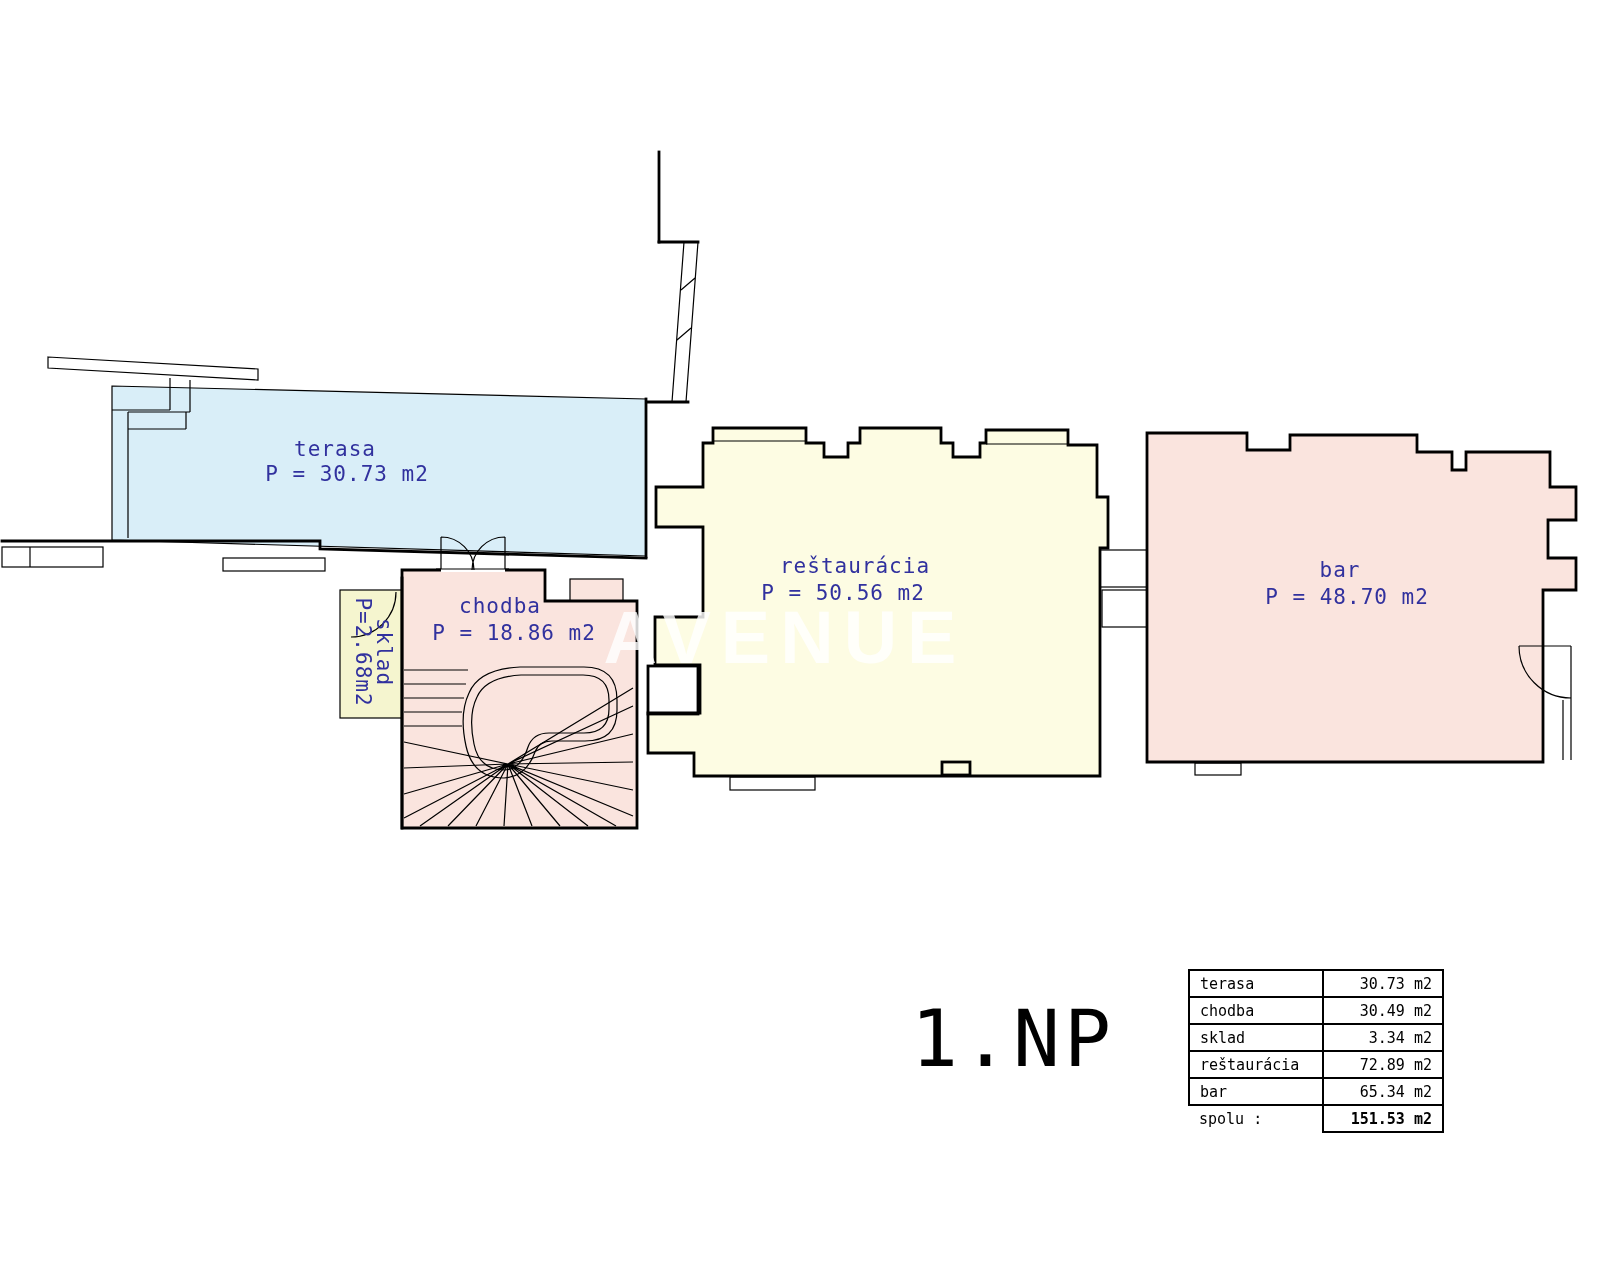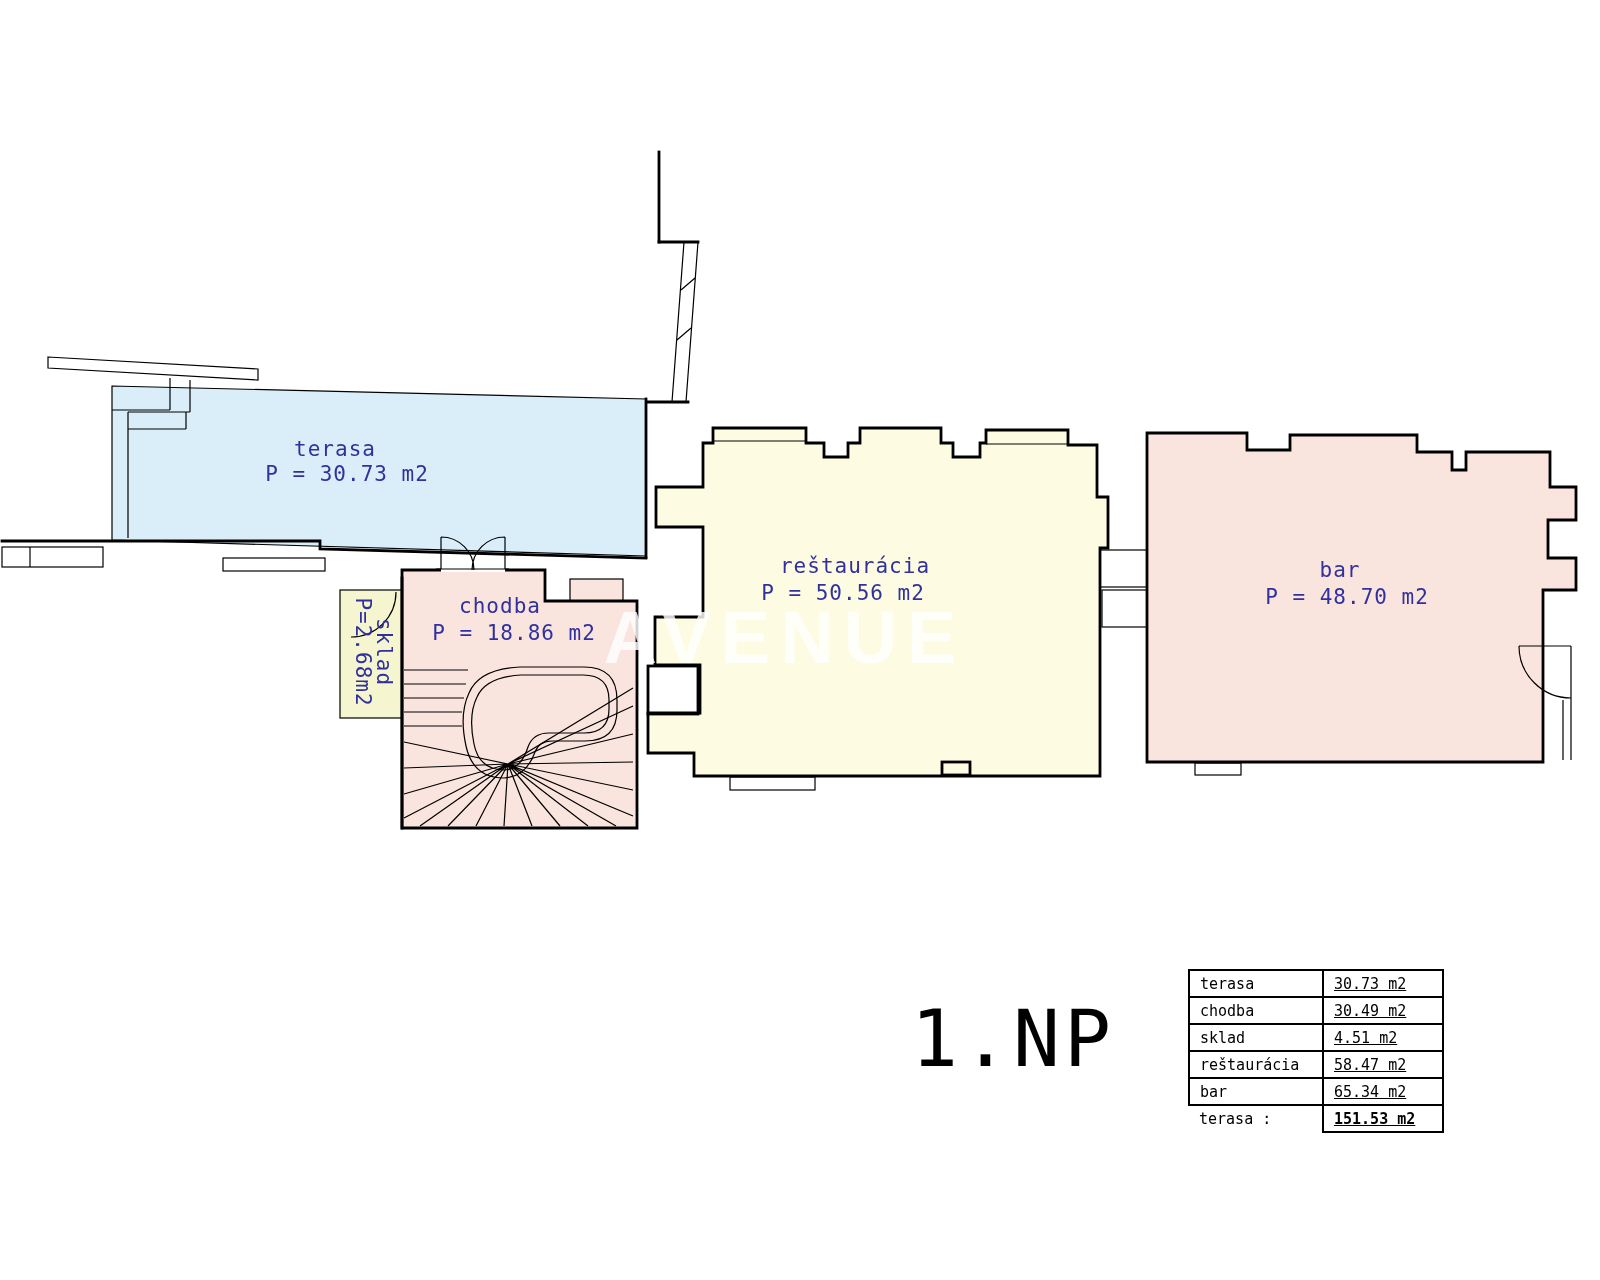--- a/index.html
+++ b/index.html
@@ -12,21 +12,21 @@
   .room-thin{stroke:#000;stroke-width:1.2;}
   .room-label{fill:var(--label-color,#31319e);font-family:"DejaVu Sans Mono",monospace;
               font-size:21px;letter-spacing:1px;}
   .watermark{fill:rgba(255,255,255,0.82);font-family:"Liberation Sans",sans-serif;
              font-weight:bold;font-size:74px;letter-spacing:10px;}
   .plan-title{fill:#000;font-family:"DejaVu Sans Mono",monospace;font-size:78px;letter-spacing:4px;}
   .legend{position:absolute;left:1188px;top:969px;border-collapse:collapse;
           font-family:"DejaVu Sans Mono",monospace;font-size:15px;color:#000;}
   .legend td{border:2px solid #000;height:25px;padding:0 10px;background:transparent;}
   .legend td.lbl{width:112px;text-align:left;}
-  .legend td.val{width:98px;text-align:left;text-decoration:underline;}
+  .legend td.val{width:98px;text-align:right;}
   .legend tr.total td.lbl{border:none;}
   .legend tr.total td.val{border:2px solid #000;font-weight:bold;margin-top:39px;}
 </style>
 </head>
 <body>
 
 <div class="canvas">
 
 <svg width="1600" height="1280" viewBox="0 0 1600 1280">
 
@@ -136,30 +136,30 @@
         <tr>
     <td class="lbl">terasa</td>
     <td class="val">30.73 m2</td>
   </tr>
   <tr>
     <td class="lbl">chodba</td>
     <td class="val">30.49 m2</td>
   </tr>
   <tr>
     <td class="lbl">sklad</td>
-    <td class="val">4.51 m2</td>
+    <td class="val">3.34 m2</td>
   </tr>
   <tr>
     <td class="lbl">reštaurácia</td>
-    <td class="val">58.47 m2</td>
+    <td class="val">72.89 m2</td>
   </tr>
   <tr>
     <td class="lbl">bar</td>
     <td class="val">65.34 m2</td>
   </tr>
   <tr class="total">
-    <td class="lbl">terasa :</td>
+    <td class="lbl">spolu :</td>
     <td class="val">151.53 m2</td>
   </tr>
 </tbody>
     </table>
 
 </div>
 
 </body></html>

